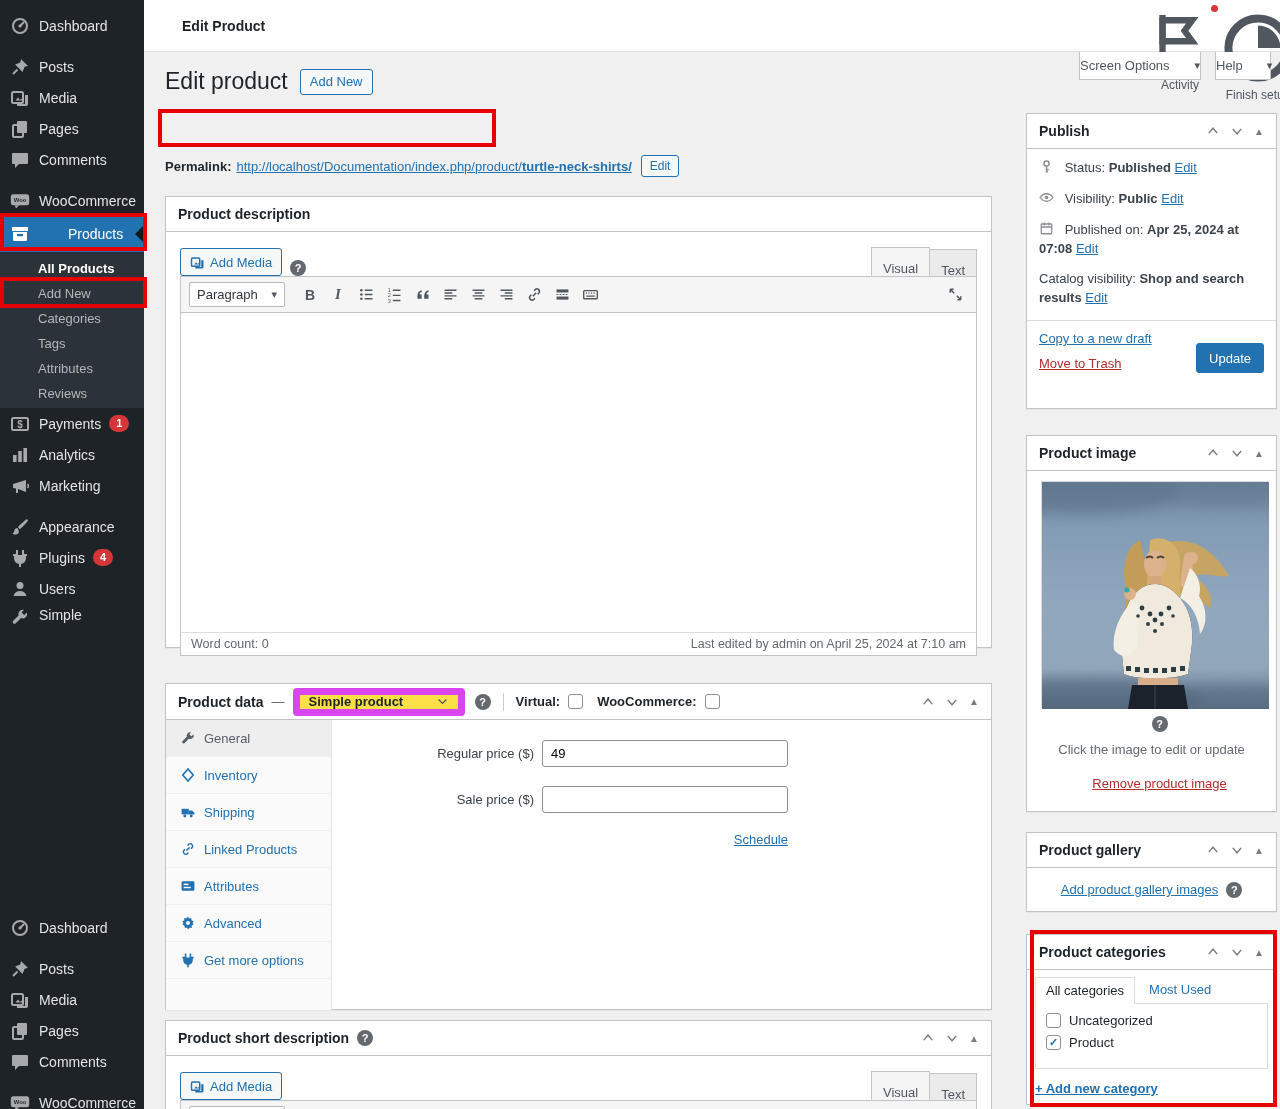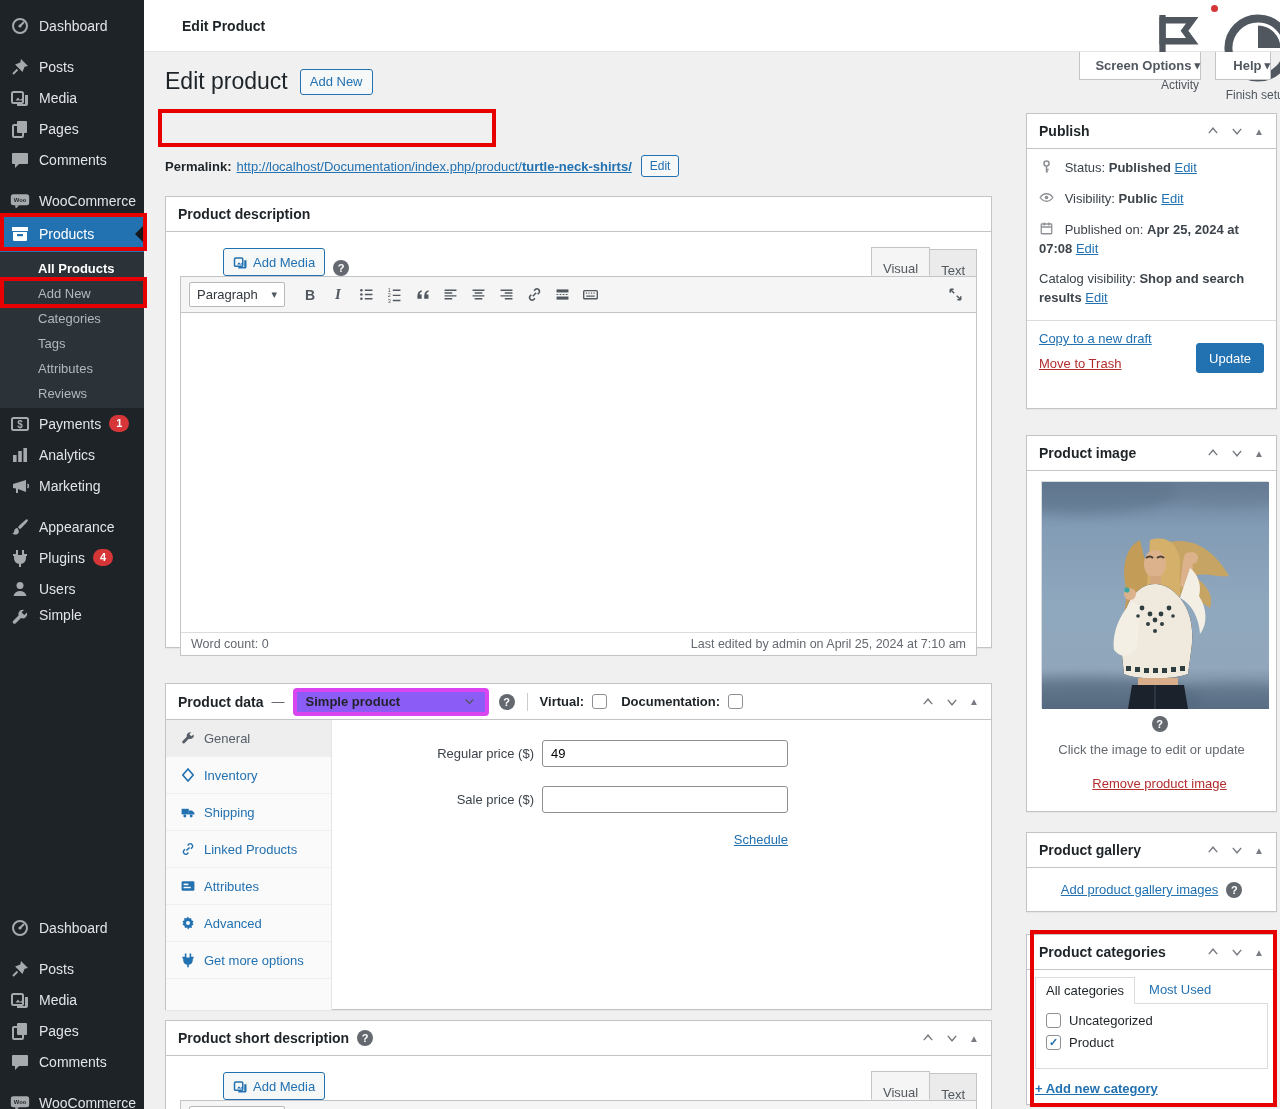--- a/index.html
+++ b/index.html
@@ -7,42 +7,42 @@
   body { font-family:"Liberation Sans", sans-serif; font-size:13px; color:#1d2327; }
   #root { position:relative; width:1280px; height:1109px; background:#f0f0f1; overflow:hidden; }
 
   
   #sidebar { position:absolute; left:0; top:0; width:144px; height:1109px; background:#1d2327; z-index:5; }
   .menu-a { padding-top:10px; }
   .menu-b { position:absolute; left:0; top:912px; width:144px; }
   .mi { display:flex; align-items:center; height:31px; padding:0 8px 0 10px; color:#e2e4e7; font-size:14px; position:relative; cursor:pointer; }
   .mi .icn { width:20px; height:20px; margin-right:9px; color:#a7aaad; flex:0 0 20px; }
   .mi.sep { margin-top:10px;text-align:center; }
-  .mi.active { background:#2271b1; color:#fff; height:36px; }
+  .mi.active { background:#2271b1; color:#fff; height:36px;gap:29px; }
   .mi.active .icn { color:#fff; }
   .mi.clipped { height:22px; overflow:hidden; align-items:flex-start; padding-top:3px; }
   .active-arrow { position:absolute; right:0; top:50%; transform:translateY(-50%); width:0; height:0;
      border-top:9px solid transparent; border-bottom:9px solid transparent; border-right:9px solid #14181b; }
   .badge { background:#d63638; color:#fff; border-radius:10px; font-size:11px; line-height:11px; padding:3px 7px; margin-left:8px; font-weight:bold; }
   .submenu { background:#2c3338; padding:4px 0 2px; }
   .smi { display:flex; align-items:center; height:25px; padding-left:38px; color:#b2b8bd; font-size:13px; cursor:pointer; }
   .smi.current { color:#fff; font-weight:bold; }
   .icn svg { width:100%; height:100%; display:block; }
 
   
   #topbar { position:absolute; left:144px; top:0; width:1136px; height:52px; background:#fff; border-bottom:1px solid #e2e4e7; z-index:4; }
   #topbar-title { position:absolute; left:38px; top:18px; font-weight:bold; font-size:14px; color:#1d2327; }
   .tb-tool { position:absolute; top:8px; width:70px; text-align:center; color:#50575e; font-size:12px; }
   .tb-tool .icn { width:18px; height:18px; margin:0 auto 2px; position:relative; color:#50575e; }
   #activity-tool { left:1001px; }
   #finish-tool { left:1074px; width:80px; }
   .red-dot { position:absolute; right:-3px; top:-3px; width:7px; height:7px; border-radius:50%; background:#d63638; }
 
   .top-btn { position:absolute; background:#fff; border:1px solid #c3c4c7; border-top:none; height:28px;
-     display:flex; align-items:center; justify-content:flex-end; gap:3px; color:#50575e; font-size:13px; cursor:pointer; z-index:6;font-weight:bold; }
+     display:flex; align-items:center; justify-content:space-between; gap:24px; color:#50575e; font-size:13px; cursor:pointer; z-index:6; }
   #screen-options-btn { left:1079px; top:52px; width:122px; }
   #help-btn { left:1215px; top:52px; width:56px; }
   .caret { font-size:11px; color:#50575e; }
 
   
   #page-heading-row { position:absolute; left:165px; top:68px; display:flex; align-items:center; gap:12px; }
   #page-heading { font-size:23px; font-weight:400; color:#1d2327; }
   .btn-secondary { background:#f6f7f7; border:1px solid #2271b1; color:#2271b1; border-radius:3px; font-size:13px;
      padding:0 9px; height:26px; display:inline-flex; align-items:center; gap:5px; cursor:pointer; }
 
@@ -58,21 +58,21 @@
 
   
   .panel { position:absolute; background:#fff; border:1px solid #c3c4c7; box-shadow:0 1px 1px rgba(0,0,0,.04); }
   .panel-h { display:flex; align-items:center; height:35px; padding:0 12px; border-bottom:1px solid #c3c4c7; }
   .panel-h .pt { font-weight:bold; font-size:14px; color:#1d2327; }
   .ph-arrows { margin-left:auto; display:flex; align-items:center; gap:10px; color:#787c82; }
   .ph-arrows .icn { width:14px; height:14px; color:#787c82; cursor:pointer; }
   .tri { font-size:10px; color:#787c82; cursor:pointer; }
 
   
-  .media-row { position:relative; display:flex; align-items:flex-end; padding:10px 14px 0; height:44px;margin-left:43px; }
+  .media-row { position:relative; display:flex; align-items:flex-end; padding:10px 14px 0; height:44px; }
   .ed-tabs { position:absolute; right:14px; bottom:-1px; display:flex; }
   .ed-tab { border:1px solid #c3c4c7; padding:13px 11px; font-size:13px; color:#50575e; cursor:pointer; }
   .ed-tab.active { background:#f5f5f5; border-bottom:1px solid #f5f5f5; height:29px; }
   .ed-tab.inactive { background:#ebebeb; height:27px; margin-top:2px; border-left:none; }
   .help-dot { width:16px; height:16px; border-radius:50%; background:#646970; color:#fff; font-size:11px; font-weight:bold;
      display:inline-flex; align-items:center; justify-content:center; margin-left:8px; cursor:pointer; flex:0 0 16px;}
   .editor-wrap { margin:0 14px; border:1px solid #c3c4c7; }
   .ed-toolbar { background:#f5f5f5; display:flex; align-items:center; padding:5px 8px; gap:2px; }
   .pselect { background:#fff; border:1px solid #b4b9be; border-radius:2px; height:25px; width:96px; display:flex;
      align-items:center; justify-content:space-between; padding:0 7px; font-size:13px; color:#32373c; margin-right:10px; cursor:pointer; }
@@ -85,21 +85,21 @@
   .ed-resizer { height:9px; }
 
   #desc-panel { left:165px; top:196px; width:827px; height:452px; }
   #short-panel { left:165px; top:1020px; width:827px; height:200px; }
 
   
   #data-panel { left:165px; top:683px; width:827px; height:327px; }
   #data-head { display:flex; align-items:center; height:36px; padding:0 12px; border-bottom:1px solid #c3c4c7; gap:8px; }
   #data-head .pt { font-weight:bold; font-size:14px; }
   .dash { color:#50575e; }
-  .wc-select { background:#8b5cf6; border:4px solid #d946ef; border-radius:4px; height:28px; width:196px; display:flex;
+  .wc-select { background:#fde047; border:7px solid #d946ef; border-radius:4px; height:28px; width:172px; display:flex;
      align-items:center; justify-content:space-between; padding:0 9px; font-weight:bold; font-size:13px; cursor:pointer; }
   .vdiv { width:1px; height:18px; background:#ccc; margin:0 4px; }
   .cb-label { font-weight:bold; font-size:13px; }
   .cb { width:15px; height:15px; border:1px solid #8c8f94; border-radius:3px; background:#fff; display:inline-flex;
      align-items:center; justify-content:center; font-size:11px; color:#2271b1; font-weight:bold; cursor:pointer; }
   .cb.checked::after { content:"\2713"; }
   #data-body { display:flex; height:290px; }
   #pd-tabs { width:166px; border-right:1px solid #e5e5e5; background:#fafafa; }
   .pd-tab { display:flex; align-items:center; gap:8px; height:37px; padding-left:14px; color:#2271b1; font-size:13px;
      border-bottom:1px solid #efefef; cursor:pointer; }
@@ -513,21 +513,21 @@
         <span class="icn" style="width:13px;height:13px;color:#50575e">
             <svg viewBox="0 0 20 20">
               <path d="M4 7l6 6 6-6" fill="none" stroke="currentColor" stroke-width="2"></path>
             </svg>
           </span>
       </div>
       <span class="help-dot" style="margin-left:2px">?</span>
       <span class="vdiv"></span>
       <span class="cb-label">Virtual:</span>
       <span class="cb"></span>
-      <span class="cb-label" style="margin-left:6px">Documentation:</span>
+      <span class="cb-label" style="margin-left:6px">WooCommerce:</span>
       <span class="cb"></span>
       <div class="ph-arrows">
         <span class="icn">
             <svg viewBox="0 0 20 20">
               <path d="M4 13l6-7 6 7" fill="none" stroke="currentColor" stroke-width="2"></path>
             </svg>
           </span>
         <span class="icn">
             <svg viewBox="0 0 20 20">
               <path d="M4 7l6 7 6-7" fill="none" stroke="currentColor" stroke-width="2"></path>

